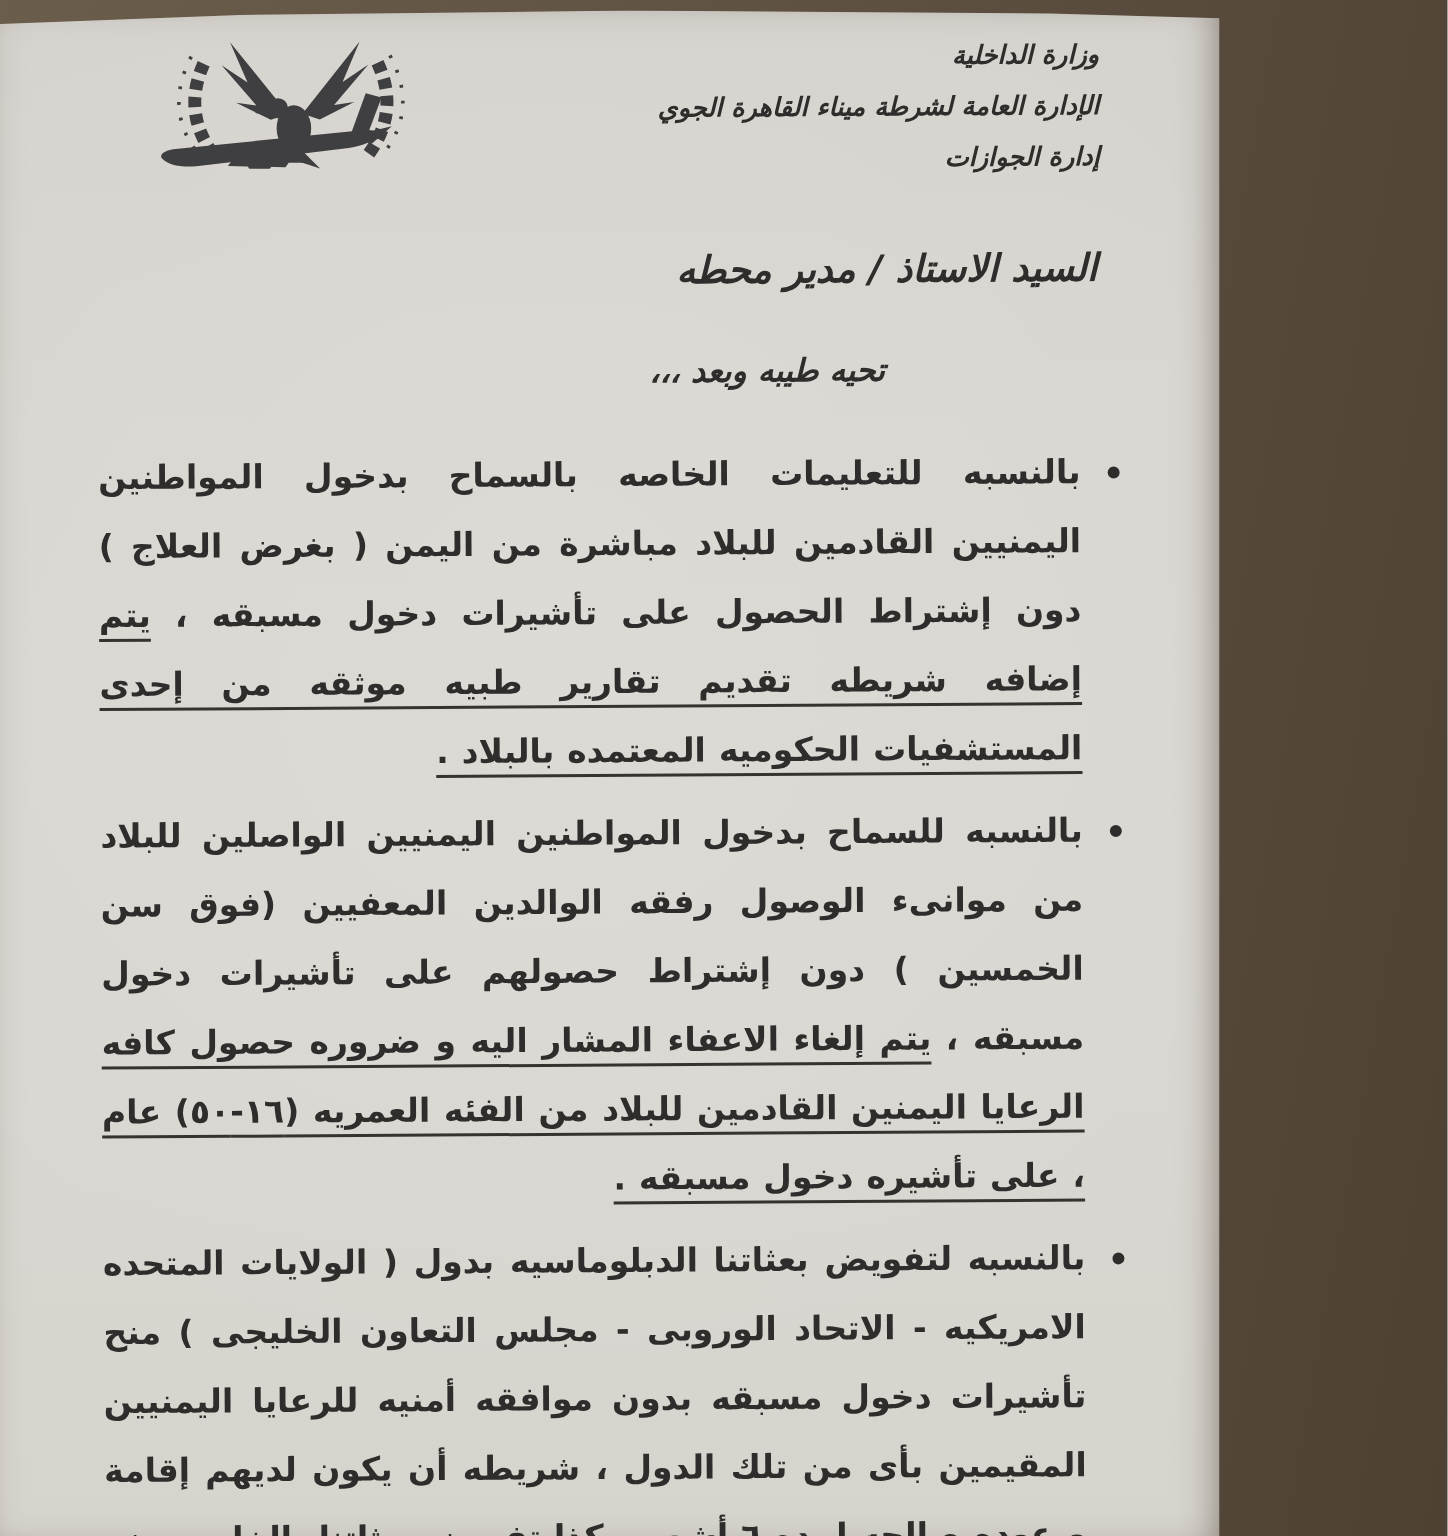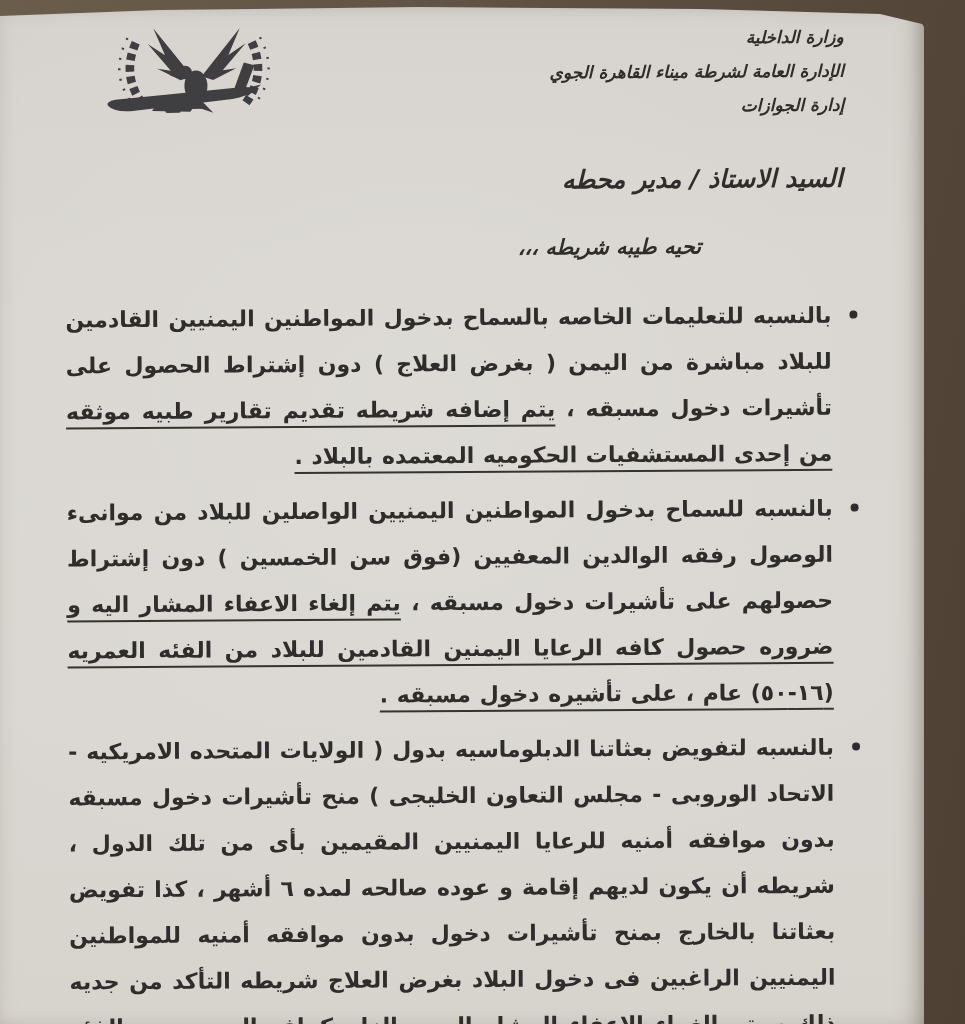--- a/index.html
+++ b/index.html
@@ -8,21 +8,21 @@
     --ink:#2e2d2b;
     --emblem:#3f3e40;
   }
   *{margin:0;padding:0;box-sizing:border-box;}
   body{
     width:965px;height:1024px;
     background:linear-gradient(100deg,#6b5d4b 0%,#5f5243 45%,#4e4134 100%);
     font-family:"DejaVu Sans",sans-serif;
     overflow:hidden;
   }
-  .stage{position:relative;width:924px;height:1024px;overflow:hidden;}
+  .stage{position:relative;width:813px;height:1024px;overflow:hidden;}
   .paper{
     position:absolute;inset:0;
     background:
       radial-gradient(120% 90% at 45% 40%, rgba(255,255,255,.10), rgba(0,0,0,0) 60%),
       linear-gradient(180deg,#d6d3ce 0%, var(--paper) 25%, #dad7d2 70%, #d7d4ce 100%);
     clip-path:polygon(0 16px,160px 10px,420px 7px,700px 9px,880px 14px,922px 24px,938px 48px,947px 130px,955px 260px,961px 370px,965px 440px,965px 1024px,0 1024px);
     box-shadow:inset -14px 10px 26px -14px rgba(60,45,30,.55), inset 6px -6px 30px -22px rgba(60,45,30,.4);
   }
   .content{
     position:absolute;inset:0;
@@ -119,21 +119,21 @@
         </svg>
       </div>
 
       <div class="letterhead">
         <div>وزارة الداخلية</div>
         <div>الإدارة العامة لشرطة ميناء القاهرة الجوي</div>
         <div>إدارة الجوازات</div>
       </div>
 
       <div class="addressee">السيد الاستاذ / مدير محطه</div>
-      <div class="greeting">تحيه طيبه شريطه ،،،</div>
+      <div class="greeting">تحيه طيبه وبعد ،،،</div>
 
       <div class="bullets" id="bullets">
           <div class="bullet-row">
     <span class="dot"></span>
     <p class="bullet-text"><span>بالنسبه للتعليمات الخاصه بالسماح بدخول المواطنين اليمنيين القادمين للبلاد مباشرة من اليمن ( بغرض العلاج ) دون إشتراط الحصول على تأشيرات دخول مسبقه ، </span><u>يتم إضافه شريطه تقديم تقارير طبيه موثقه من إحدى المستشفيات الحكوميه المعتمده بالبلاد .</u></p>
   </div>
           <div class="bullet-row">
     <span class="dot"></span>
     <p class="bullet-text"><span>بالنسبه للسماح بدخول المواطنين اليمنيين الواصلين للبلاد من موانىء الوصول رفقه الوالدين المعفيين (فوق سن الخمسين ) دون إشتراط حصولهم على تأشيرات دخول مسبقه ، </span><u>يتم إلغاء الاعفاء المشار اليه و ضروره حصول كافه الرعايا اليمنين القادمين للبلاد من الفئه العمريه (١٦-٥٠) عام ، على تأشيره دخول مسبقه .</u></p>
   </div>

